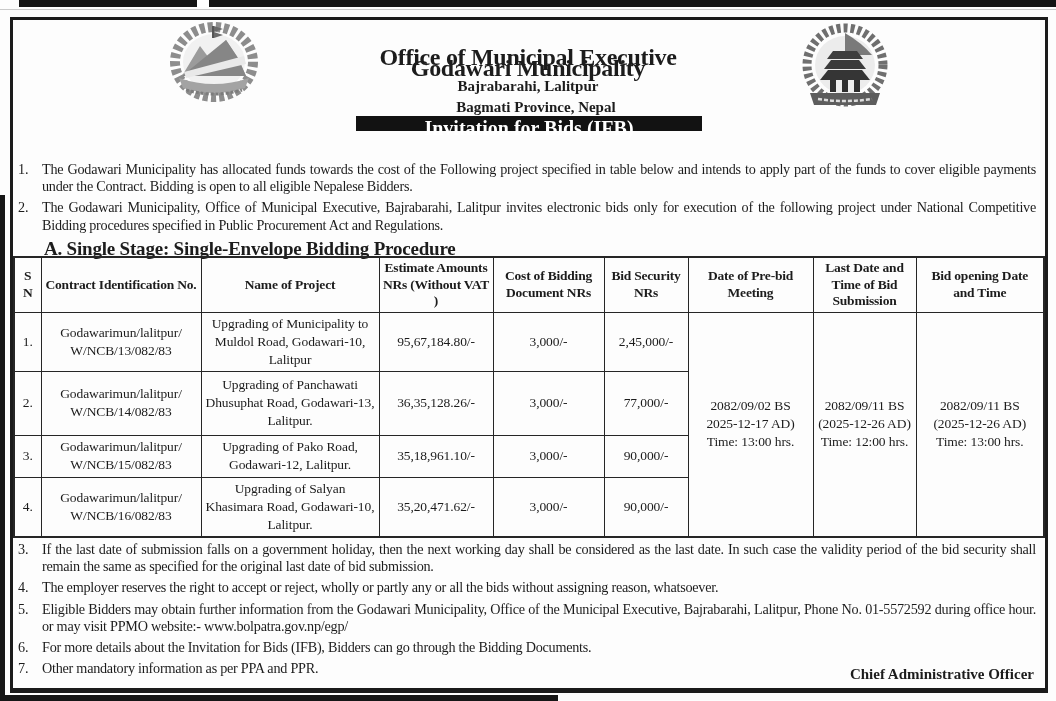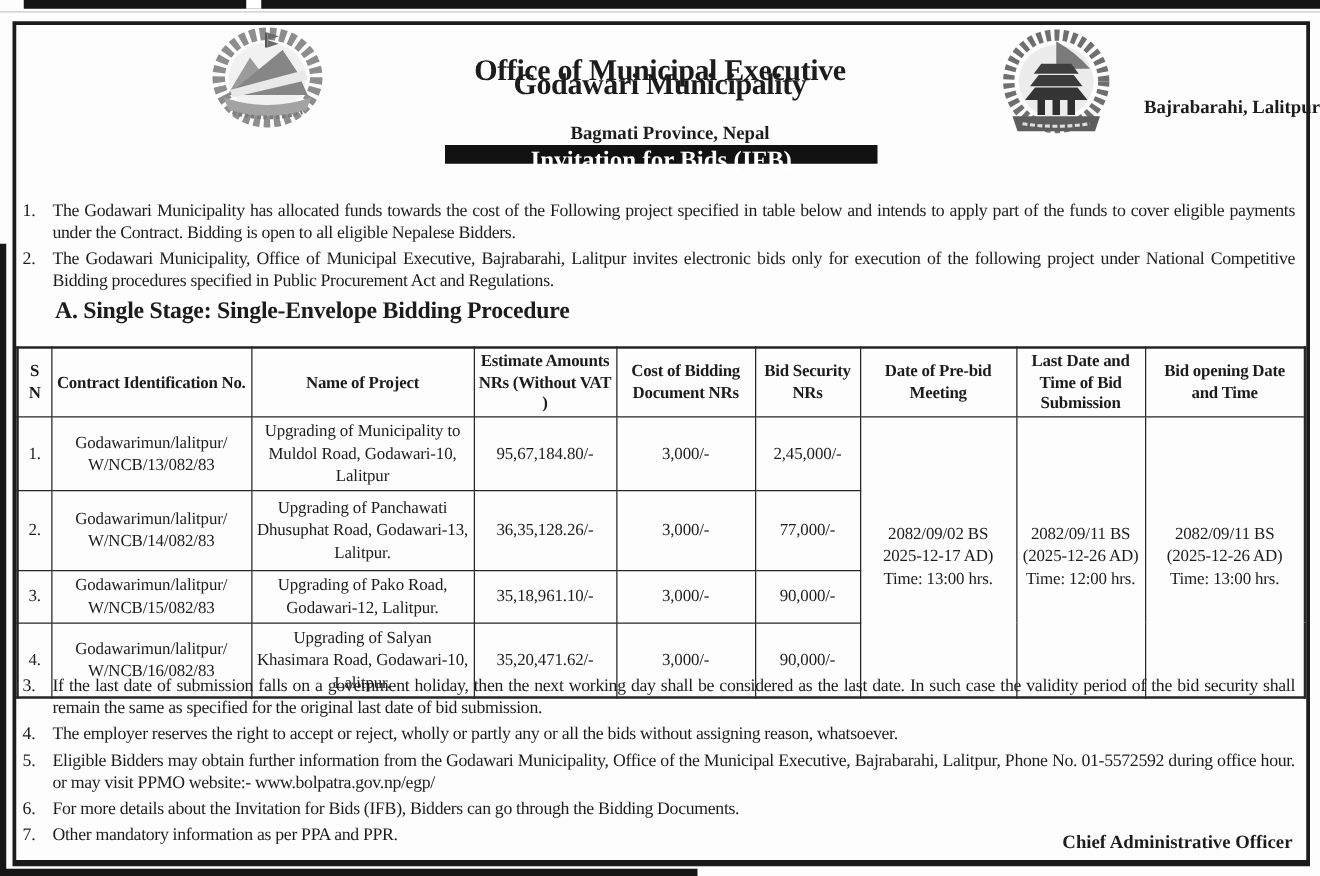--- a/index.html
+++ b/index.html
@@ -13,21 +13,21 @@
   .left-bar { position:absolute; left:0; top:195px; width:5px; height:506px; background:#161616; }
   .bottom-bar { position:absolute; left:0; bottom:0; width:558px; height:6px; background:#161616; }
 
   
   .frame { position:absolute; left:10px; top:17px; right:8px; bottom:8px; border:3px solid #1b1b1b; border-bottom-width:5px; }
 
   
   .hdr { position:absolute; left:0; right:0; text-align:center; }
   .t-muni { top:14px; font-size:24px; font-weight:bold; letter-spacing:-0.3px;margin-top:41px; }
   .t-office { top:44px; font-size:24px; font-weight:bold; letter-spacing:-0.3px; }
-  .t-addr1 { top:78px; font-size:15px; font-weight:bold;text-align:right; }
+  .t-addr1 { top:78px; font-size:15px; font-weight:bold; }
   .t-addr2 { top:99px; font-size:15px; font-weight:bold;padding-left:16px; }
   .banner { position:absolute; left:356px; top:116px; width:346px; height:15px; background:#121212;
             color:#ffffff; font-size:20px; font-weight:bold; text-align:center; line-height:24px; }
   .pubdate { top:143px; font-size:15px; font-weight:bold; }
 
   .logo { position:absolute; }
   .logo-left { left:166px; top:20px; }
   .logo-right { left:800px; top:21px; }
 
   
@@ -37,21 +37,21 @@
   .clause { display:flex; margin-bottom:4px; }
   .clause .num { flex:0 0 28px; padding-left:4px; font-size:14.2px; line-height:17.2px; }
   .clause .txt { flex:1; text-align:justify; font-size:14.2px; line-height:17.2px; letter-spacing:-0.25px; }
   .section-label { margin:2px 0 0 30px; font-size:19px; font-weight:bold; letter-spacing:-0.2px; }
 
   
   .bid-table { position:absolute; left:13px; top:256px; border-collapse:collapse; table-layout:fixed;
                width:1030px; background:transparent; }
   .bid-table th, .bid-table td { border:1px solid #262626; text-align:center; vertical-align:middle;
                padding:2px 3px; overflow:hidden; }
-  .bid-table { border:2px solid #262626;margin-top:21px; }
+  .bid-table { border:2px solid #262626; }
   .bid-table th { font-size:13.5px; font-weight:bold; line-height:16.5px; letter-spacing:-0.2px; }
   .bid-table td { font-size:13.5px; line-height:18px; letter-spacing:-0.1px; }
   .th-sn { word-spacing:100px; }
   .date-cell { font-size:14.5px; line-height:21px; }
   tr.hrow { height:54px; } tr.r1 { height:56px; } tr.r2 { height:64px; } tr.r3 { height:42px; } tr.r4 { height:58px; }
 
   
   .watermark { position:absolute; left:318px; top:340px; z-index:5; font-size:72px; font-weight:bold;
                line-height:92px; white-space:nowrap; pointer-events:none; letter-spacing:2px;
                font-family:"DejaVu Sans","Liberation Sans",sans-serif; }

